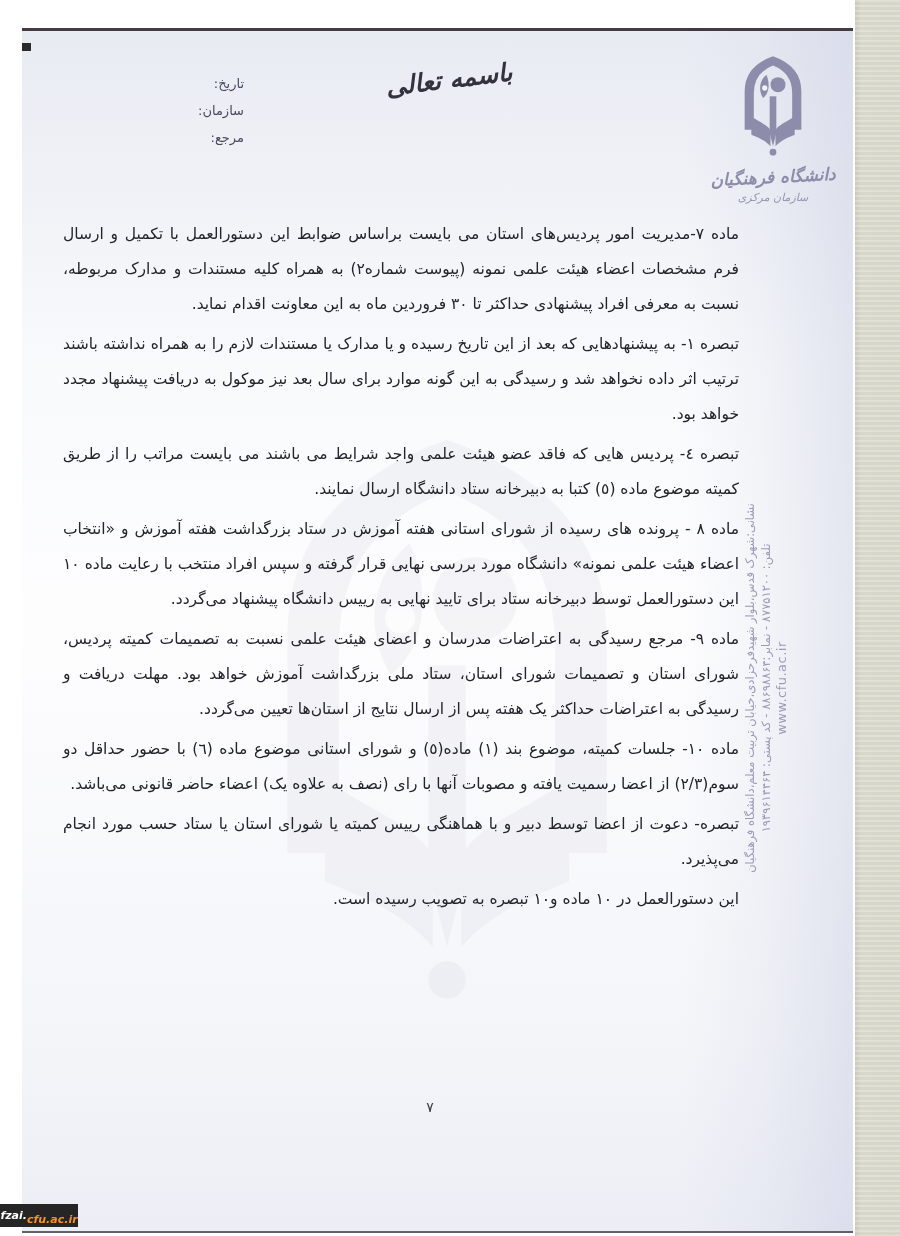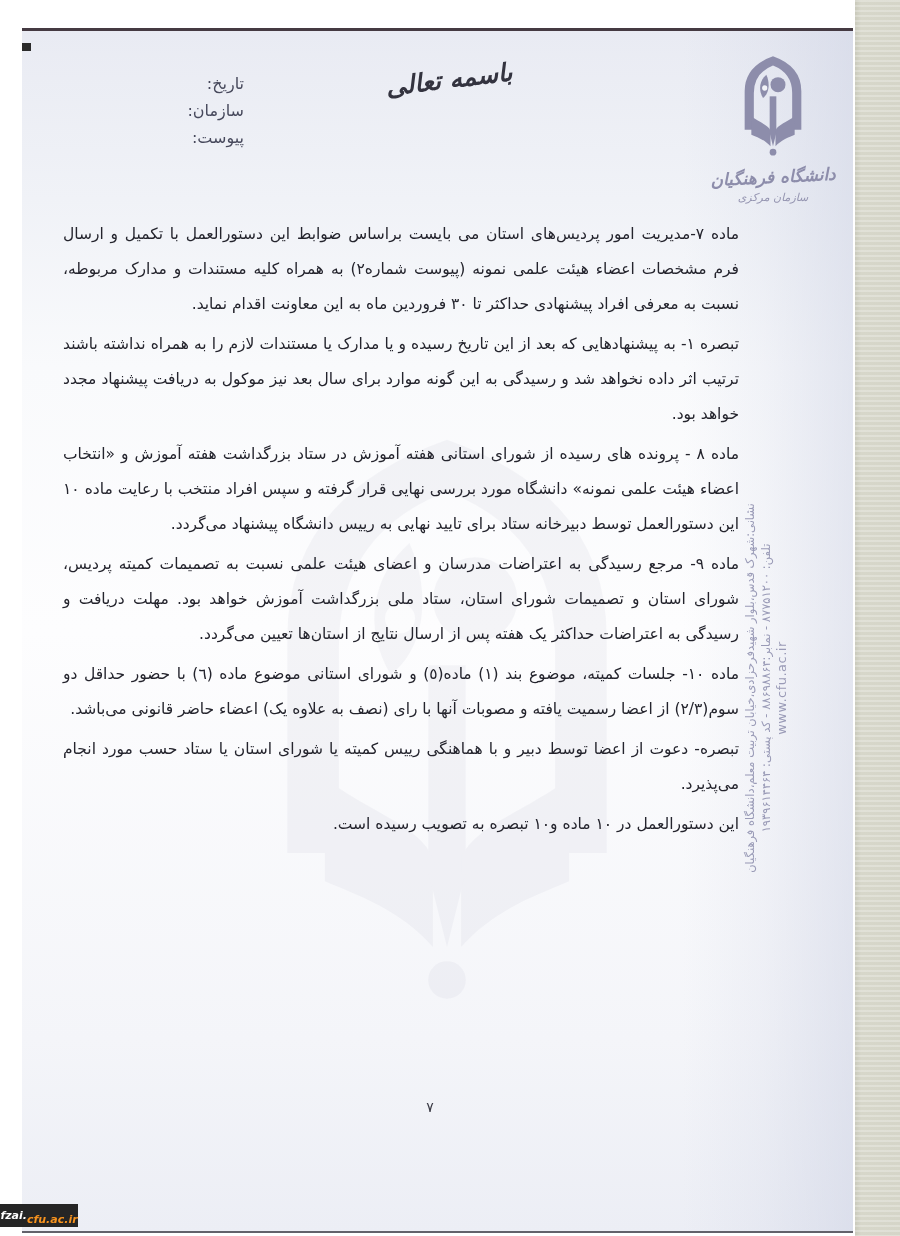--- a/index.html
+++ b/index.html
@@ -25,21 +25,21 @@
     border-bottom:2px solid #62626b;
     background:
       linear-gradient(to left, rgba(203,208,226,.5) 0,rgba(203,208,226,.18) 90px,rgba(255,255,255,0) 170px),
       linear-gradient(to bottom,#e9ebf3 0,#f0f2f7 14%,#f9fafc 28%,#fdfdfe 50%,#f4f5f9 84%,#eceef5 100%);
   }
 
   .artifact-topleft{position:absolute;left:0;top:12px;width:9px;height:8px;background:#2b2b2b;}
 
   
   .meta{position:absolute;left:130px;top:40px;width:92px;text-align:right;direction:rtl;}
-  .meta div{font-size:16px;line-height:26px;color:#47495c;}
+  .meta div{font-size:13px;line-height:26px;color:#47495c;}
   .meta div+div{margin-top:1px;}
 
   
   .bismillah{
     position:absolute;left:352px;top:34px;width:150px;text-align:center;
     font-size:25px;font-weight:bold;font-style:italic;color:#33333f;
     transform:rotate(-7deg);direction:rtl;
   }
 
   
@@ -110,21 +110,21 @@
     </defs>
   </svg>
 
   <div class="page">
 
     <div class="artifact-topleft"></div>
 
     <div class="meta">
       <div>تاریخ:</div>
       <div>سازمان:</div>
-      <div>پیوست:</div>
+      <div>مرجع:</div>
     </div>
 
     <div class="bismillah">باسمه تعالی</div>
 
     <div class="logo-block">
       <svg width="92" height="110">
           <use href="#cfu-logo"></use>
         </svg>
       <div class="uni-name">دانشگاه فرهنگیان</div>
       <div class="org-name">سازمان مرکزی</div>
@@ -132,20 +132,21 @@
 
     <div class="ghost">
       <svg width="470" height="620">
           <use href="#cfu-logo" width="470" height="620"></use>
         </svg>
     </div>
 
     <div class="doc-body">
       <p>ماده ۷-مدیریت امور پردیس‌های استان می بایست براساس ضوابط این دستورالعمل با تکمیل و ارسال فرم مشخصات اعضاء هیئت علمی نمونه (پیوست شماره۲) به همراه کلیه مستندات و مدارک مربوطه، نسبت به معرفی افراد پیشنهادی حداکثر تا ۳۰ فروردین ماه به این معاونت اقدام نماید.</p>
       <p>تبصره ۱- به پیشنهادهایی که بعد از این تاریخ رسیده و یا مدارک یا مستندات لازم را به همراه نداشته باشند ترتیب اثر داده نخواهد شد و رسیدگی به این گونه موارد برای سال بعد نیز موکول به دریافت پیشنهاد مجدد خواهد بود.</p>
+      <p>تبصره ٤- پردیس هایی که فاقد عضو هیئت علمی واجد شرایط می باشند می بایست مراتب را از طریق کمیته موضوع ماده (٥) کتبا به دبیرخانه ستاد دانشگاه ارسال نمایند.</p>
       <p>ماده ۸ - پرونده های رسیده از شورای استانی هفته آموزش در ستاد بزرگداشت هفته آموزش و «انتخاب اعضاء هیئت علمی نمونه» دانشگاه مورد بررسی نهایی قرار گرفته و سپس افراد منتخب با رعایت ماده ۱۰ این دستورالعمل توسط دبیرخانه ستاد برای تایید نهایی به رییس دانشگاه پیشنهاد می‌گردد.</p>
       <p>ماده ۹- مرجع رسیدگی به اعتراضات مدرسان و اعضای هیئت علمی نسبت به تصمیمات کمیته پردیس، شورای استان و تصمیمات شورای استان، ستاد ملی بزرگداشت آموزش خواهد بود. مهلت دریافت و رسیدگی به اعتراضات حداکثر یک هفته پس از ارسال نتایج از استان‌ها تعیین می‌گردد.</p>
       <p>ماده ۱۰- جلسات کمیته، موضوع بند (۱) ماده(٥) و شورای استانی موضوع ماده (٦) با حضور حداقل دو سوم(۲/۳) از اعضا رسمیت یافته و مصوبات آنها با رای (نصف به علاوه یک) اعضاء حاضر قانونی می‌باشد.</p>
       <p>تبصره- دعوت از اعضا توسط دبیر و با هماهنگی رییس کمیته یا شورای استان یا ستاد حسب مورد انجام می‌پذیرد.</p>
       <p>این دستورالعمل در ۱۰ ماده و۱۰ تبصره به تصویب رسیده است.</p>
     </div>
 
     <div class="side-contact">
       <div>نشانی:شهرک قدس،بلوار شهیدفرحزادی،خیابان تربیت معلم،دانشگاه فرهنگیان</div>
       <div>تلفن: ۸۷۷۵۱۲۰۰ - نمابر:۸۸۶۹۸۸۶۴ - کد پستی: ۱۹۳۹۶۱۴۴۶۴</div>

